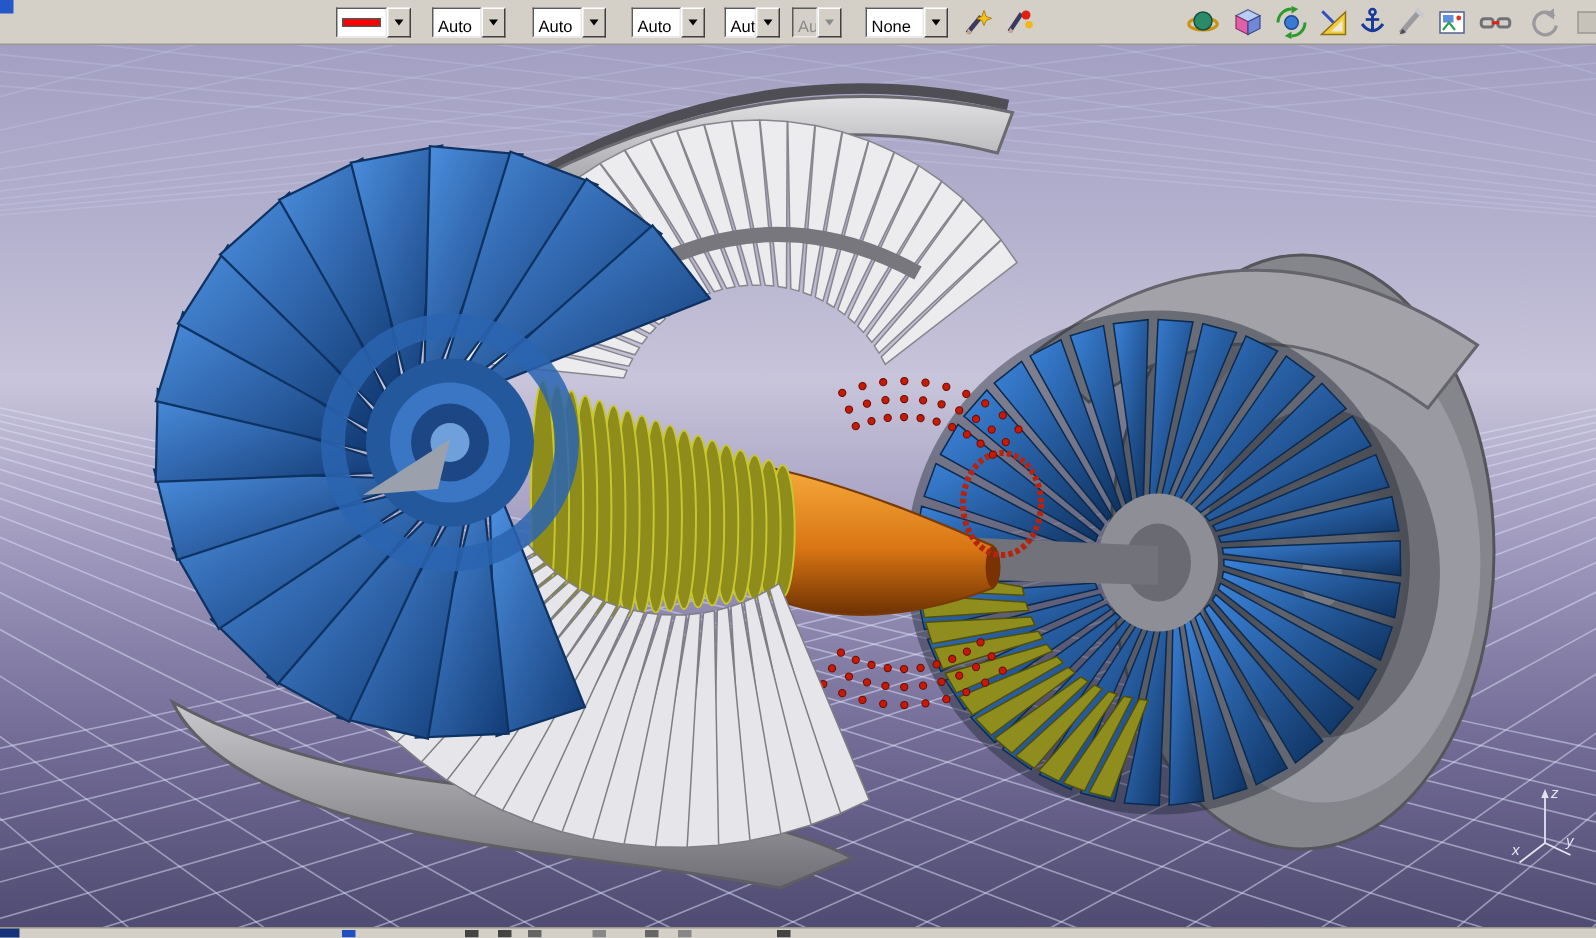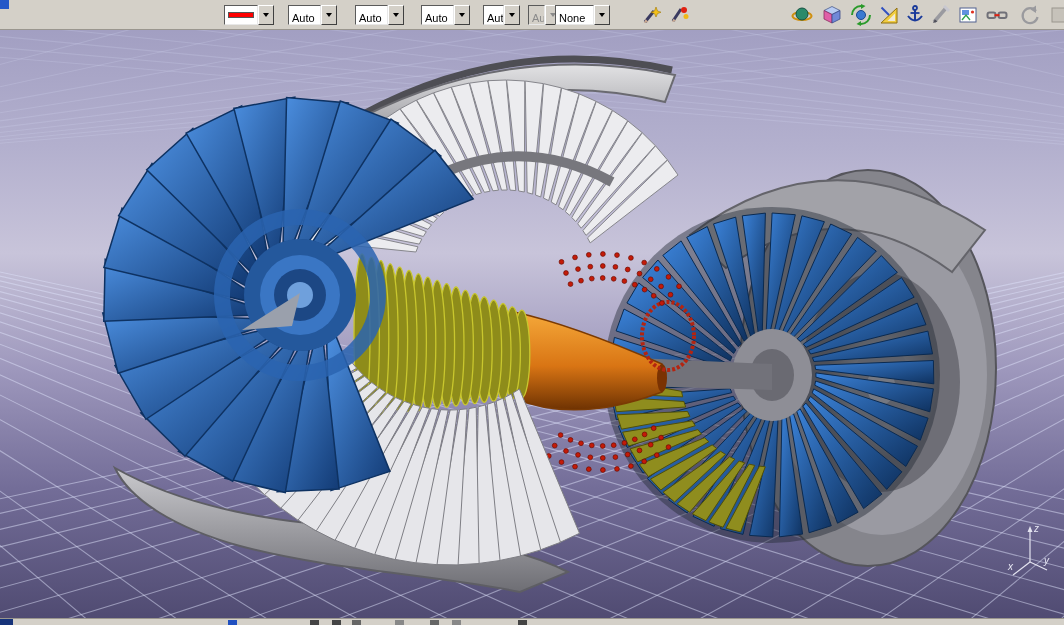--- a/index.html
+++ b/index.html
@@ -75,21 +75,21 @@
       </span>
   </div>
 
   <div class="combo disabled" style="left:528px;width:33px">
     <span class="combo-field">Aut</span>
     <span class="combo-btn">
         <span class="arrow"></span>
       </span>
   </div>
 
-  <div class="combo" style="left:555px;width:55px">
+  <div class="combo" style="left:577px;width:55px">
     <span class="combo-field">None</span>
     <span class="combo-btn">
         <span class="arrow"></span>
       </span>
   </div>
 
   <div class="tb-icon" style="left:640px">
     <svg width="22" height="22" viewBox="0 0 22 22">
       <line x1="4" y1="18" x2="13" y2="7" stroke="#3a3a60" stroke-width="3"></line>
       <polygon points="3,19 7.5,18 4.5,15" fill="#c8a890"></polygon>

